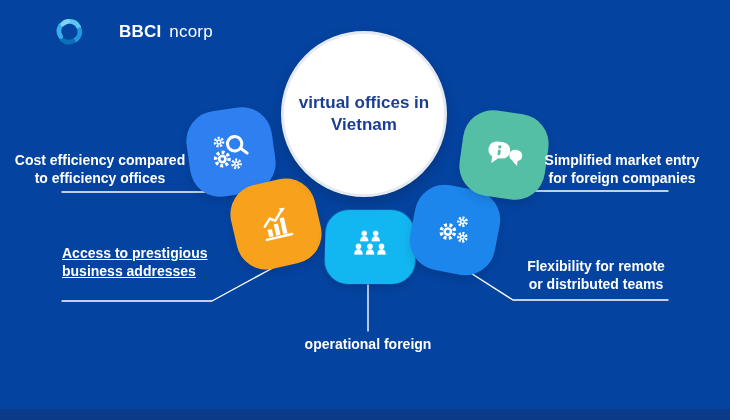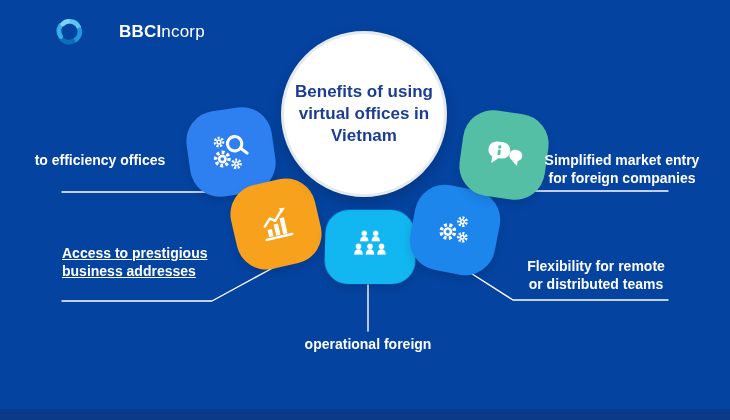--- a/index.html
+++ b/index.html
@@ -6,21 +6,21 @@
   body{font-family:"Liberation Sans", sans-serif;}
   .canvas{
     position:relative;width:730px;height:420px;overflow:hidden;
     background:#0443A0;
   }
   
   .logo{position:absolute;left:56px;top:18px;display:flex;align-items:center;gap:8px;z-index:4;}
   .logo svg{display:block;}
   .brand{color:#fff;font-size:17px;letter-spacing:.2px;}
   .brand b{font-weight:800;margin-left:28px;}
-  .brand span{font-weight:400;}
+  .brand span{font-weight:400;margin-left:8px;}
   
   .circle{
     position:absolute;left:281px;top:31px;width:166px;height:166px;border-radius:50%;
     background:#fff;border:3px solid #E5E9F0;box-sizing:border-box;
     display:flex;align-items:center;justify-content:center;text-align:center;
     box-shadow:0 6px 14px rgba(0,0,0,.18);z-index:3;
   }
   .circle .title{font-size:17px;font-weight:800;line-height:1.3;color:#1C3E92;}
   .circle .title span{display:block;white-space:nowrap;}
   
@@ -74,21 +74,20 @@
           <path d="M5.5,22 a12,12 0 0 1 0,-13" stroke="#39AEE8"></path>
           <path d="M8,7 a12,12 0 0 1 6,-3" stroke="#7ED4F6"></path>
         </g>
       </svg>
     </span>
     <span class="brand"><b>BBCI</b><span>ncorp</span></span>
   </div>
 
   <div class="circle">
     <div class="title" style="color: rgb(28, 62, 146);">
-      <span>Benefits of using</span>
       <span>virtual offices in</span>
       <span>Vietnam</span>
     </div>
   </div>
 
   <div class="tile t1" style="background-color: rgb(46, 127, 240); --tile: #2E7FF0;">
     <svg viewBox="0 0 48 48">
       <g transform="translate(13,12)">
         <circle r="4.2" fill="none" stroke="#fff" stroke-width="2.8" stroke-dasharray="2.1 1.6"></circle>
         <circle r="2.7" fill="#fff"></circle>
@@ -174,20 +173,21 @@
         <path d="M12,26 l0,8 8,-7 z"></path>
         <rect x="29.5" y="17" width="13.5" height="11.5" rx="5.7"></rect>
         <path d="M39,27.5 l0,6 -6,-5 z"></path>
       </g>
       <circle cx="18.5" cy="16.3" r="1.7" fill="var(--tile)"></circle>
       <rect x="17.1" y="18.9" width="2.9" height="6.2" rx="1.4" fill="var(--tile)"></rect>
     </svg>
   </div>
 
   <div class="blabel lab1 lab-center">
+    <span>Cost efficiency compared</span>
     <span>to efficiency offices</span>
   </div>
   <div class="blabel lab2">
     <span>Access to prestigious</span>
     <span>business addresses</span>
   </div>
   <div class="blabel lab3 lab-center">
     <span>operational foreign</span>
   </div>
   <div class="blabel lab4">

